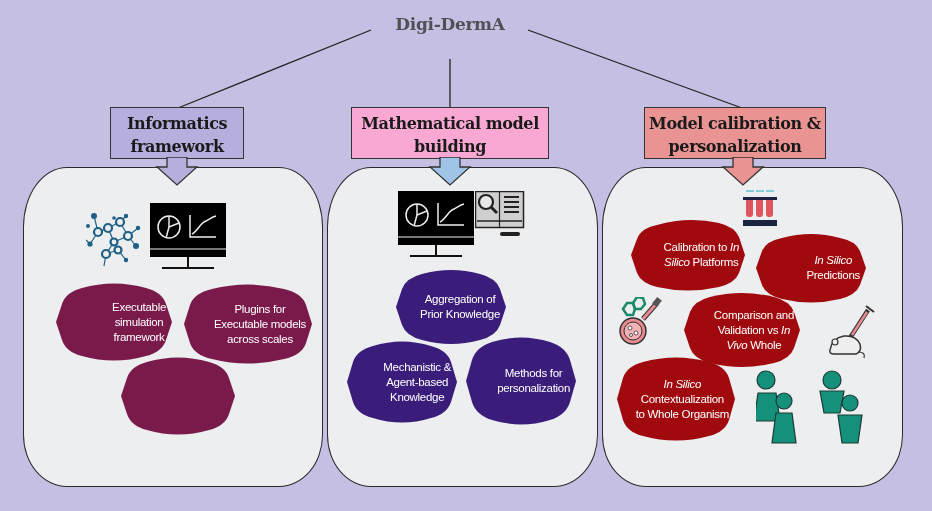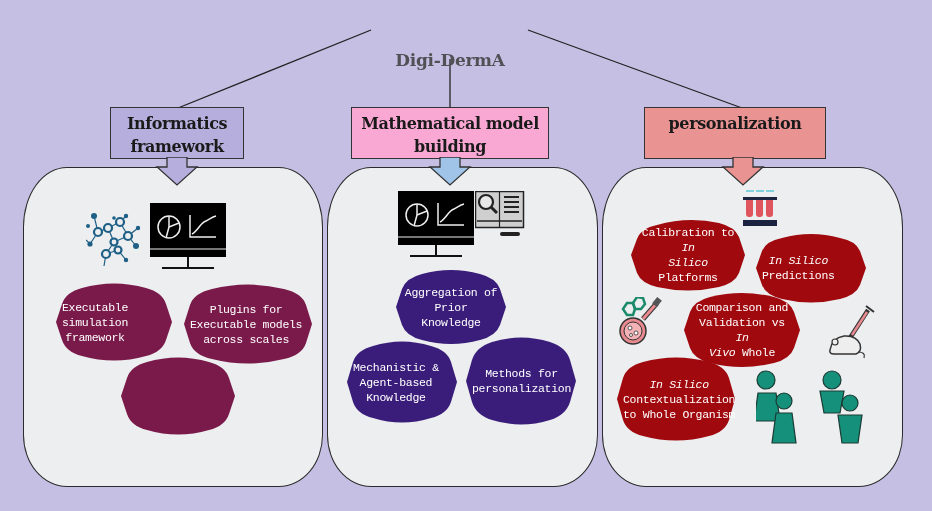--- a/index.html
+++ b/index.html
@@ -1,22 +1,22 @@
 <!DOCTYPE html>
 <html><head>
 <meta charset="utf-8">
 <style>
   html, body { margin:0; padding:0; }
   body { width:932px; height:511px; background:#c6bfe4; position:relative; overflow:hidden; font-family:"DejaVu Serif", serif; }
   #connectors { position:absolute; left:0; top:0; width:932px; height:511px; }
-  .title { position:absolute; left:375px; top:14px; width:150px; text-align:center; font-family:"DejaVu Serif", serif; font-weight:bold; font-size:17px; color:#505055; letter-spacing:-0.3px;margin-top:36px; }
+  .title { position:absolute; left:375px; top:14px; width:150px; text-align:center; font-family:"DejaVu Serif", serif; font-weight:bold; font-size:17px; color:#505055; letter-spacing:-0.3px; }
   .panel { position:absolute; top:167px; height:320px; background:#eceeef; border:1.5px solid #2b2b2b; border-radius:44px 44px 44px 44px / 60px 60px 52px 52px; box-sizing:border-box; }
   .callout { position:absolute; box-sizing:border-box; border:1.5px solid #333; text-align:center; font-family:"DejaVu Serif", serif; font-weight:bold; color:#1a1a1a; font-size:16px; line-height:23px; padding-top:4px; letter-spacing:-0.4px; }
   .callout-arrow { position:absolute; }
-  .hex { position:absolute; display:flex; align-items:center; justify-content:flex-start; text-align:center; color:#fff; font-family:Liberation Mono, monospace; font-size:11.5px; line-height:15px; letter-spacing:-0.3px; }
+  .hex { position:absolute; display:flex; align-items:center; justify-content:flex-end; text-align:center; color:#fff; font-family:Liberation Sans, sans-serif; font-size:11.5px; line-height:15px; letter-spacing:-0.3px; }
   .hex svg { position:absolute; left:0; top:0; width:100%; height:100%; }
   .hex span.txt { position:relative; z-index:1; padding:0 10px; }
   .icon { position:absolute; }
 </style>
 </head>
 <body>
 
 <svg id="connectors" viewBox="0 0 932 511">
   <line x1="371" y1="30" x2="178" y2="108" stroke="#222" stroke-width="1.3"></line>
   <line x1="450" y1="59" x2="450" y2="108" stroke="#222" stroke-width="1.3"></line>
@@ -39,20 +39,21 @@
 
 <div class="callout" style="left:351px; top:107px; width:198px; height:52px; background:#f9a8d4;">
   <div>Mathematical model</div>
   <div>building</div>
 </div>
 <svg class="callout-arrow" style="left:428px; top:157px;" width="44" height="30" viewBox="0 0 44 30">
   <polygon points="12,0 32,0 32,10 42,10 22,28 2,10 12,10" fill="#9fc4e8" stroke="#333" stroke-width="1.3"></polygon>
 </svg>
 
 <div class="callout" style="left:644px; top:107px; width:182px; height:52px; background:#ea9393;">
+  <div>Model calibration &amp;</div>
   <div>personalization</div>
 </div>
 <svg class="callout-arrow" style="left:721px; top:157px;" width="44" height="30" viewBox="0 0 44 30">
   <polygon points="12,0 32,0 32,10 42,10 22,28 2,10 12,10" fill="#ea9393" stroke="#333" stroke-width="1.3"></polygon>
 </svg>
 
 <svg class="icon" style="left:86px; top:210px;" width="62" height="58" viewBox="0 0 62 58">
   <g stroke="#1e5f86" stroke-width="1.2" fill="none">
     <line x1="8" y1="6" x2="12" y2="22"></line>
       <line x1="12" y1="22" x2="22" y2="18"></line>

